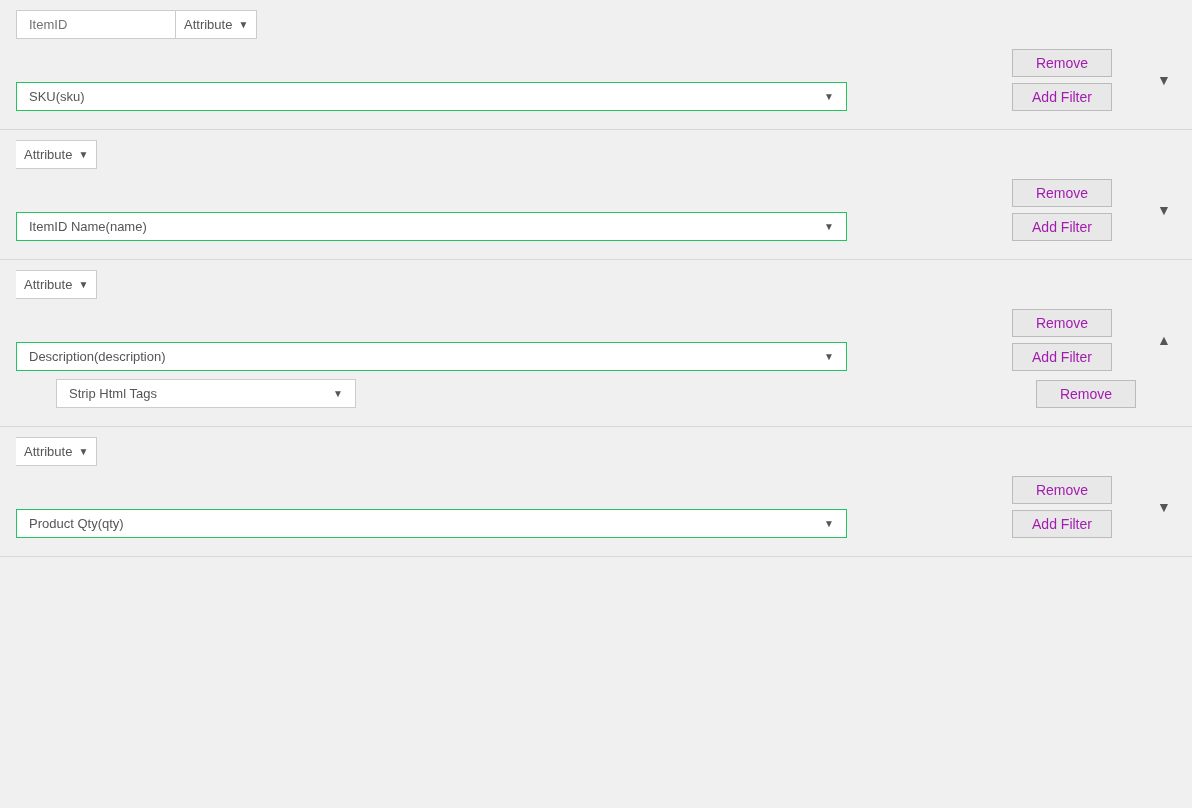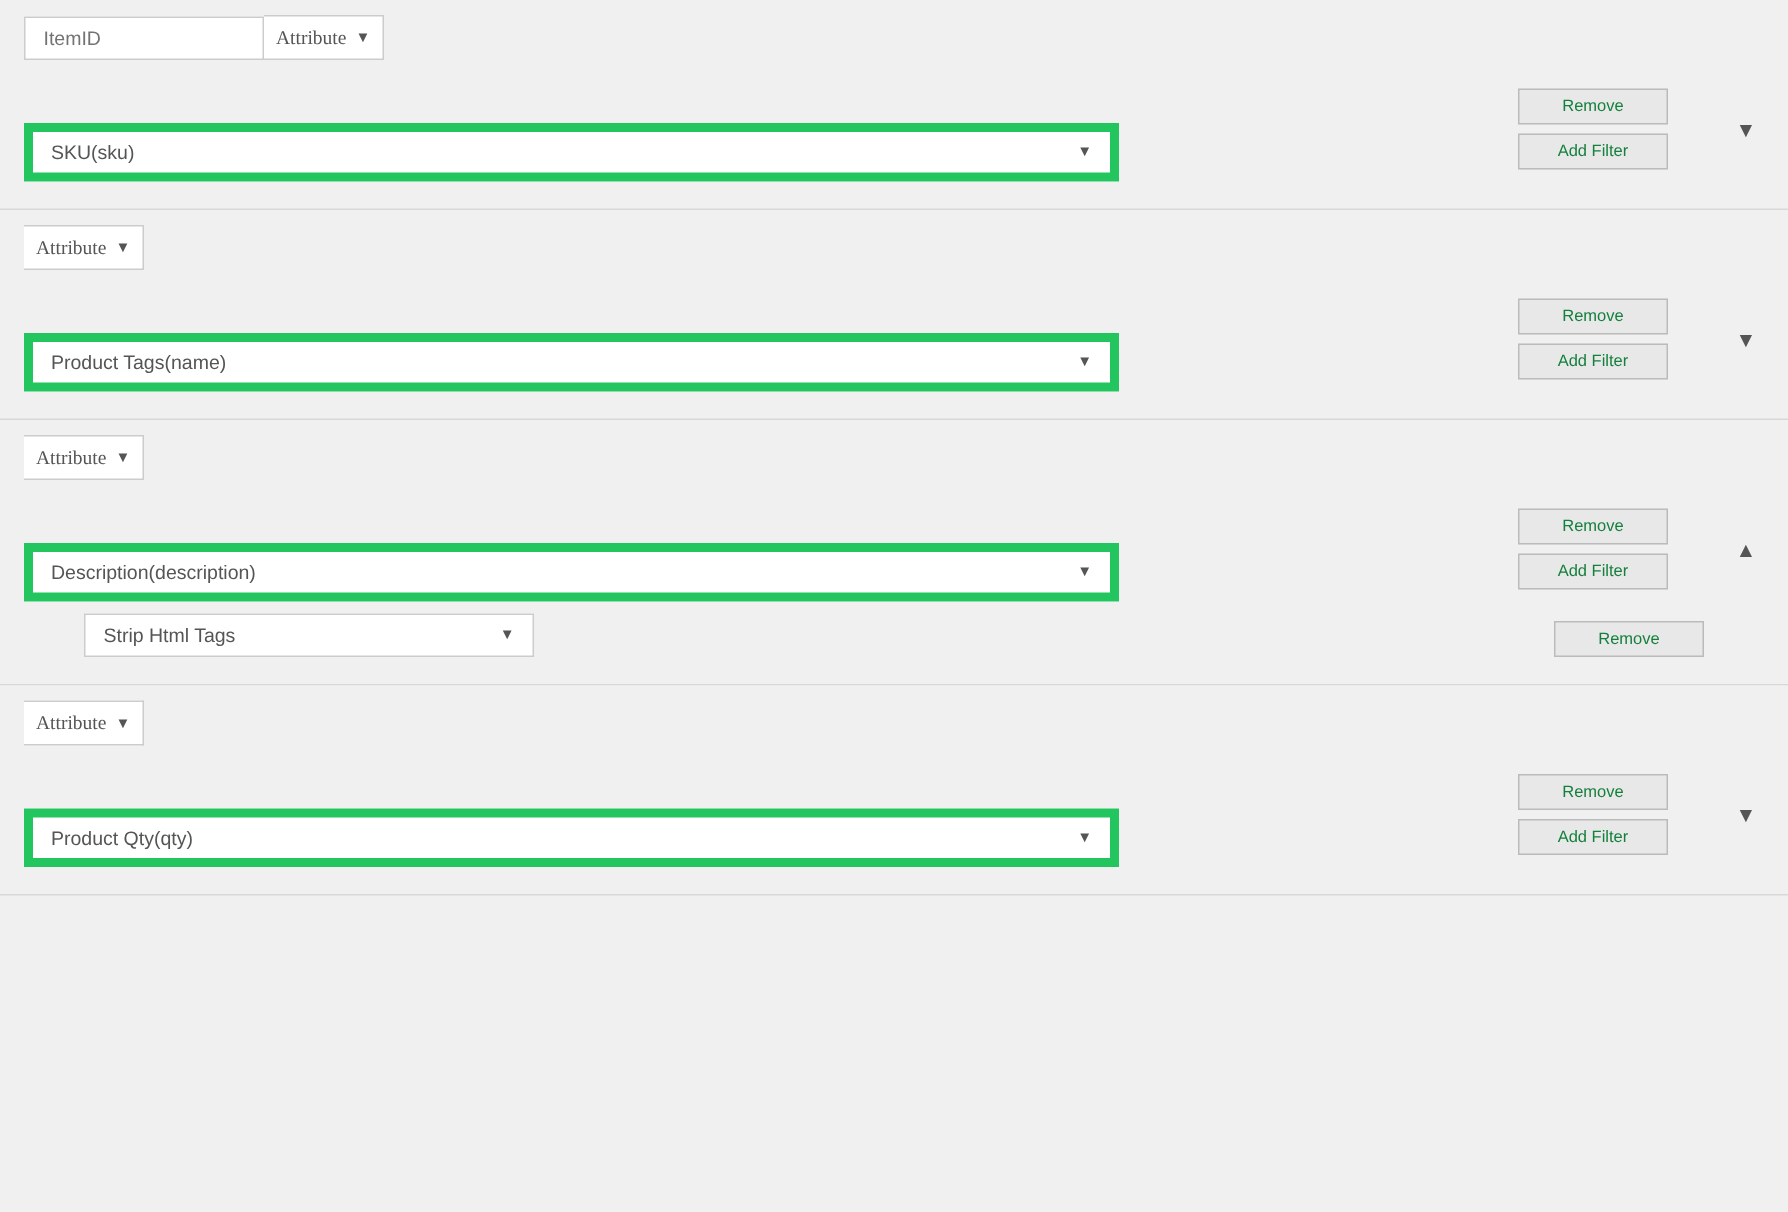--- a/index.html
+++ b/index.html
@@ -42,43 +42,42 @@
       display: inline-flex;
       align-items: center;
       background: #fff;
       border: 1px solid #ccc;
       border-left: none;
       padding: 6px 8px;
       color: #555;
       font-size: 13px;
       cursor: pointer;
       user-select: none;
-      font-family: Liberation Serif, serif;
     }
 
     .type-select .arrow {
       margin-left: 6px;
       font-size: 10px;
       color: #555;
     }
 
     .row {
       display: flex;
       align-items: center;
       margin-bottom: 8px;
     }
 
     .value-select {
       display: inline-flex;
       align-items: center;
       justify-content: space-between;
       background: #fff;
-      border: 6px solid #22c55e;
+      border: 1px solid #22c55e;
       padding: 6px 12px;
-      width: 730px;
+      width: 831px;
       color: #555;
       font-size: 13px;
       cursor: pointer;
       user-select: none;
       margin-top: 32px;
     }
 
     .value-select .arrow {
       font-size: 10px;
       color: #555;
@@ -89,22 +88,22 @@
       flex-direction: column;
       margin-left: auto;
       margin-right: 40px;
       gap: 6px;
     }
 
     .btn {
       background: #e8e8e8;
       border: 1px solid #bbb;
       padding: 5px 16px;
-      font-size: 11px;
-      color: #15803d;
+      font-size: 14px;
+      color: #a21caf;
       cursor: pointer;
       min-width: 100px;
       text-align: center;
     }
 
     .chevron-col {
       display: flex;
       align-items: center;
       justify-content: center;
       width: 24px;
@@ -171,21 +170,21 @@
     </div>
     <div class="section">
       <div class="section-header">
         <div class="type-select">
           <span>Attribute</span>
           <span class="arrow">▼</span>
         </div>
       </div>
       <div class="row">
         <div class="value-select">
-          <span>Product Tags(name)</span>
+          <span>ItemID Name(name)</span>
           <span class="arrow">▼</span>
         </div>
         <div class="actions">
           <button class="btn">Remove</button>
           <button class="btn">Add Filter</button>
         </div>
         <div class="chevron-col">▼</div>
       </div>
     </div>
     <div class="section">

